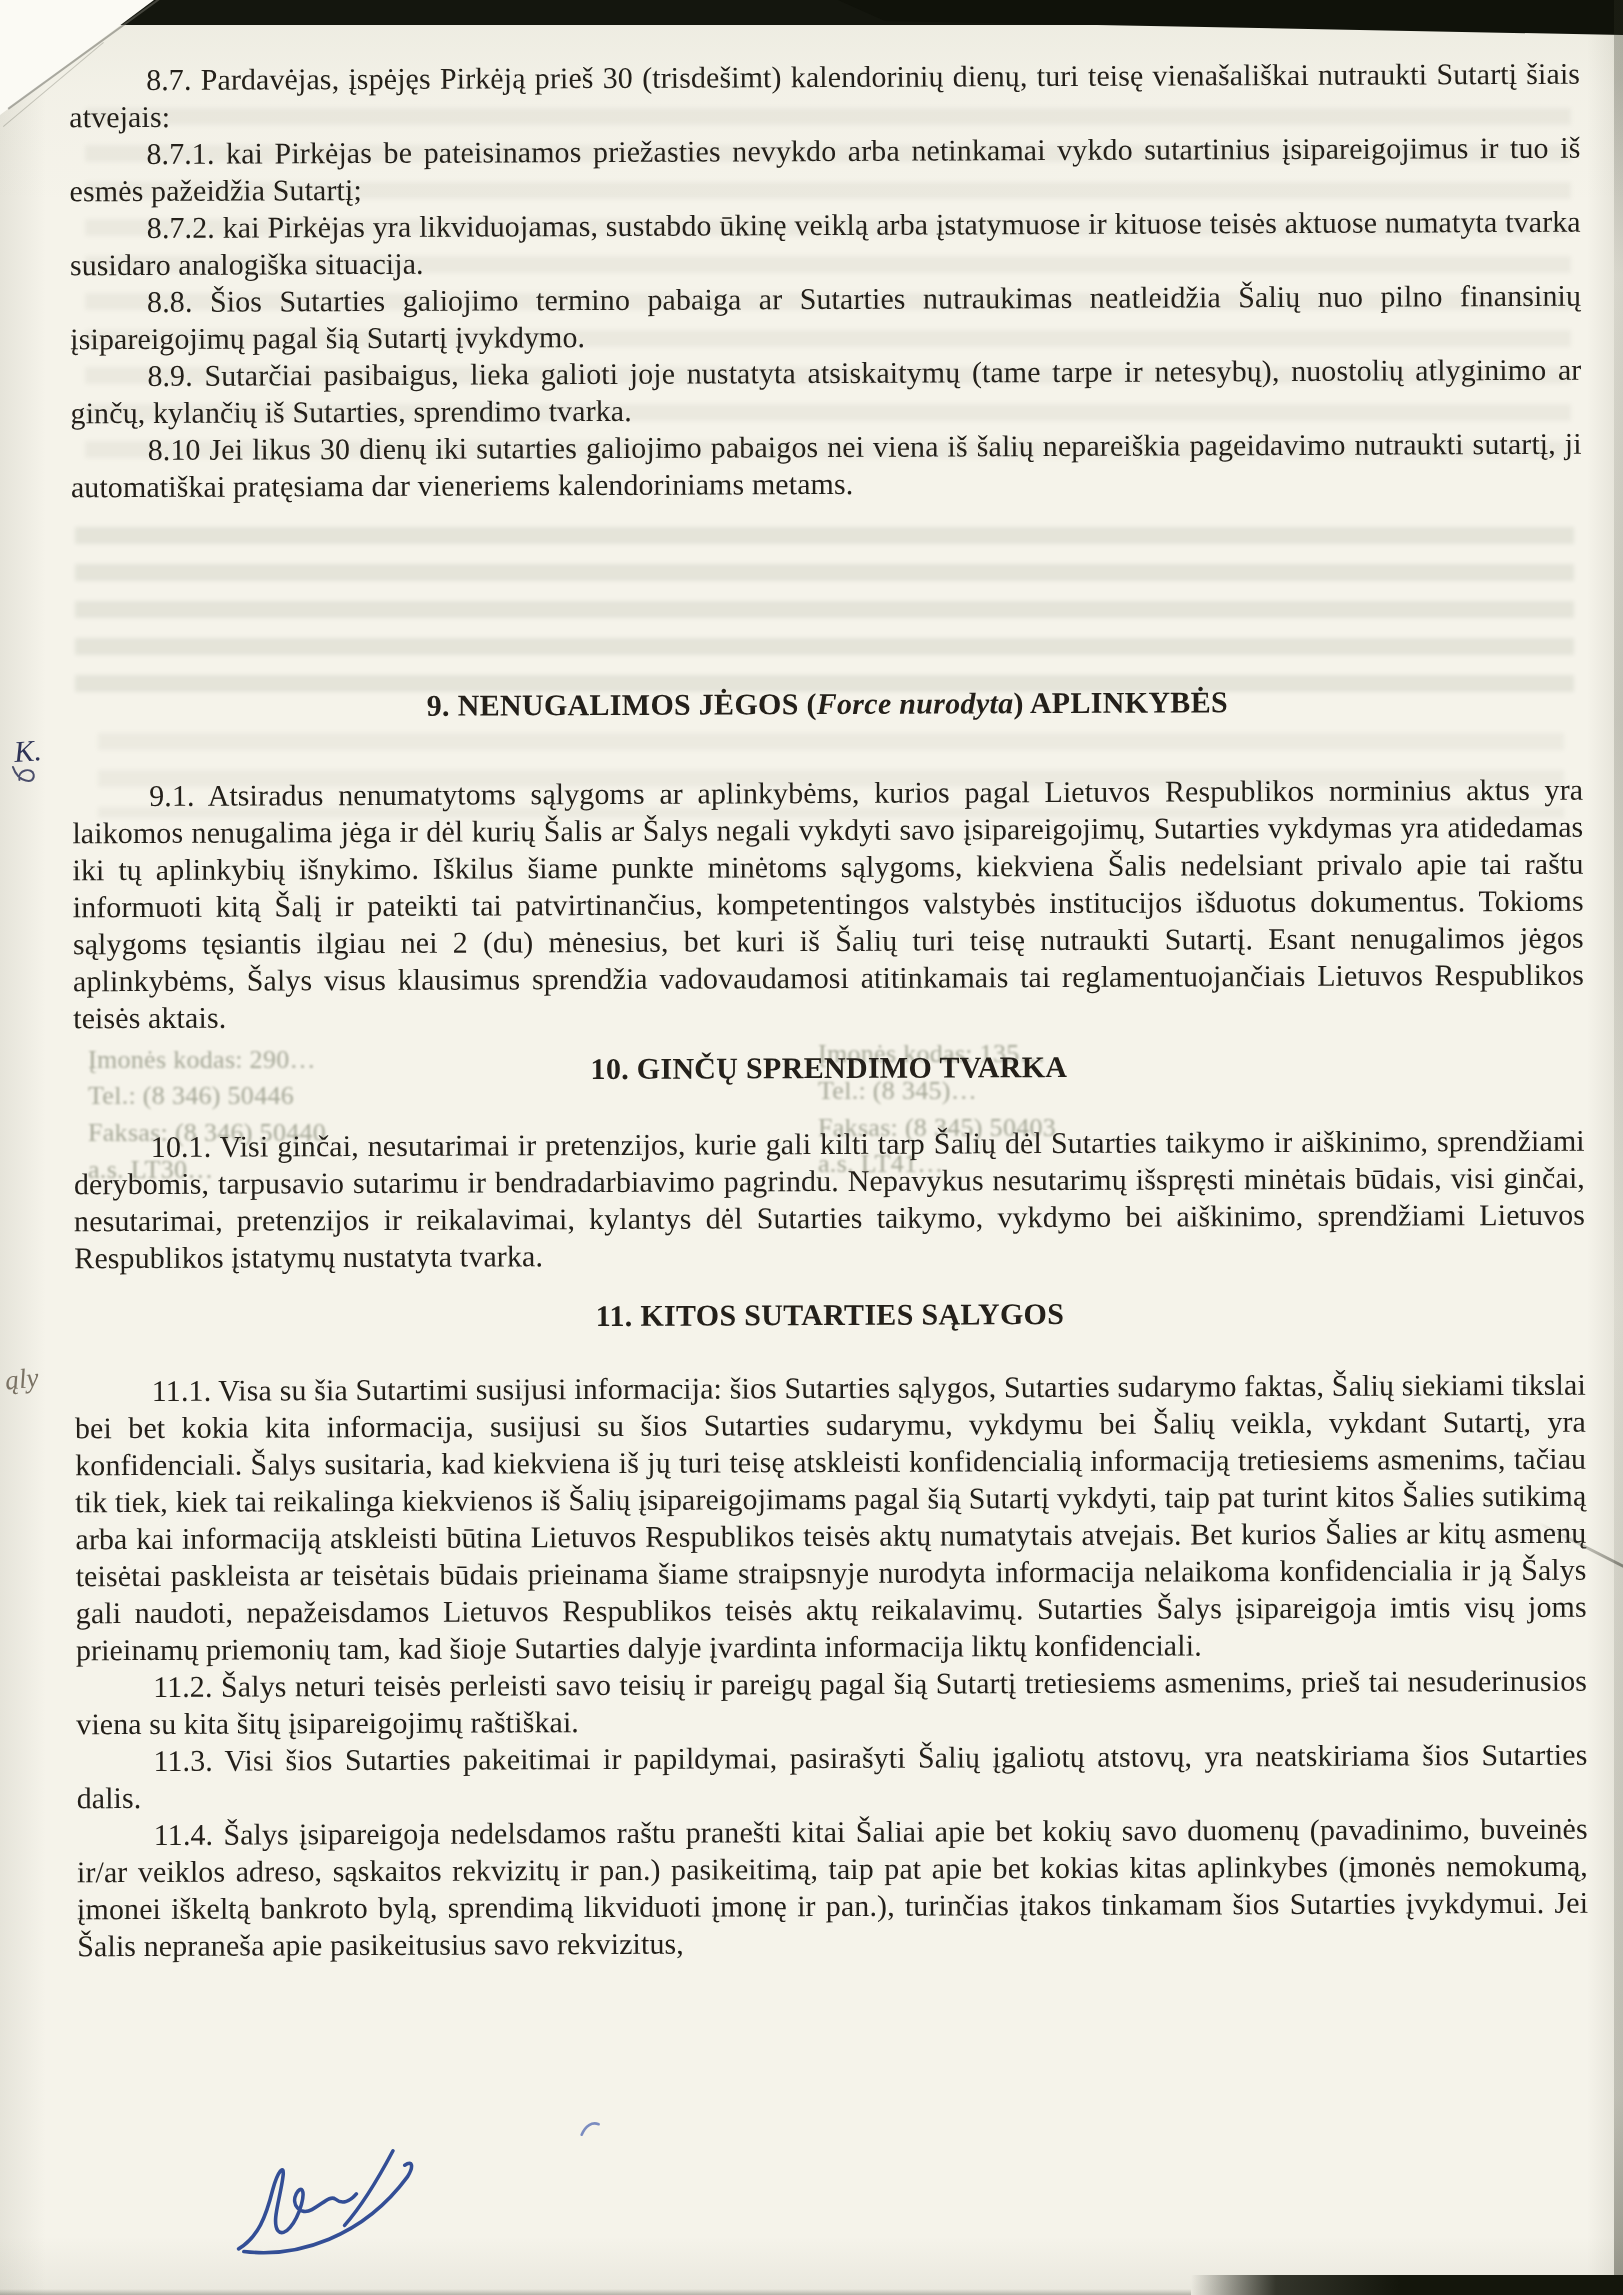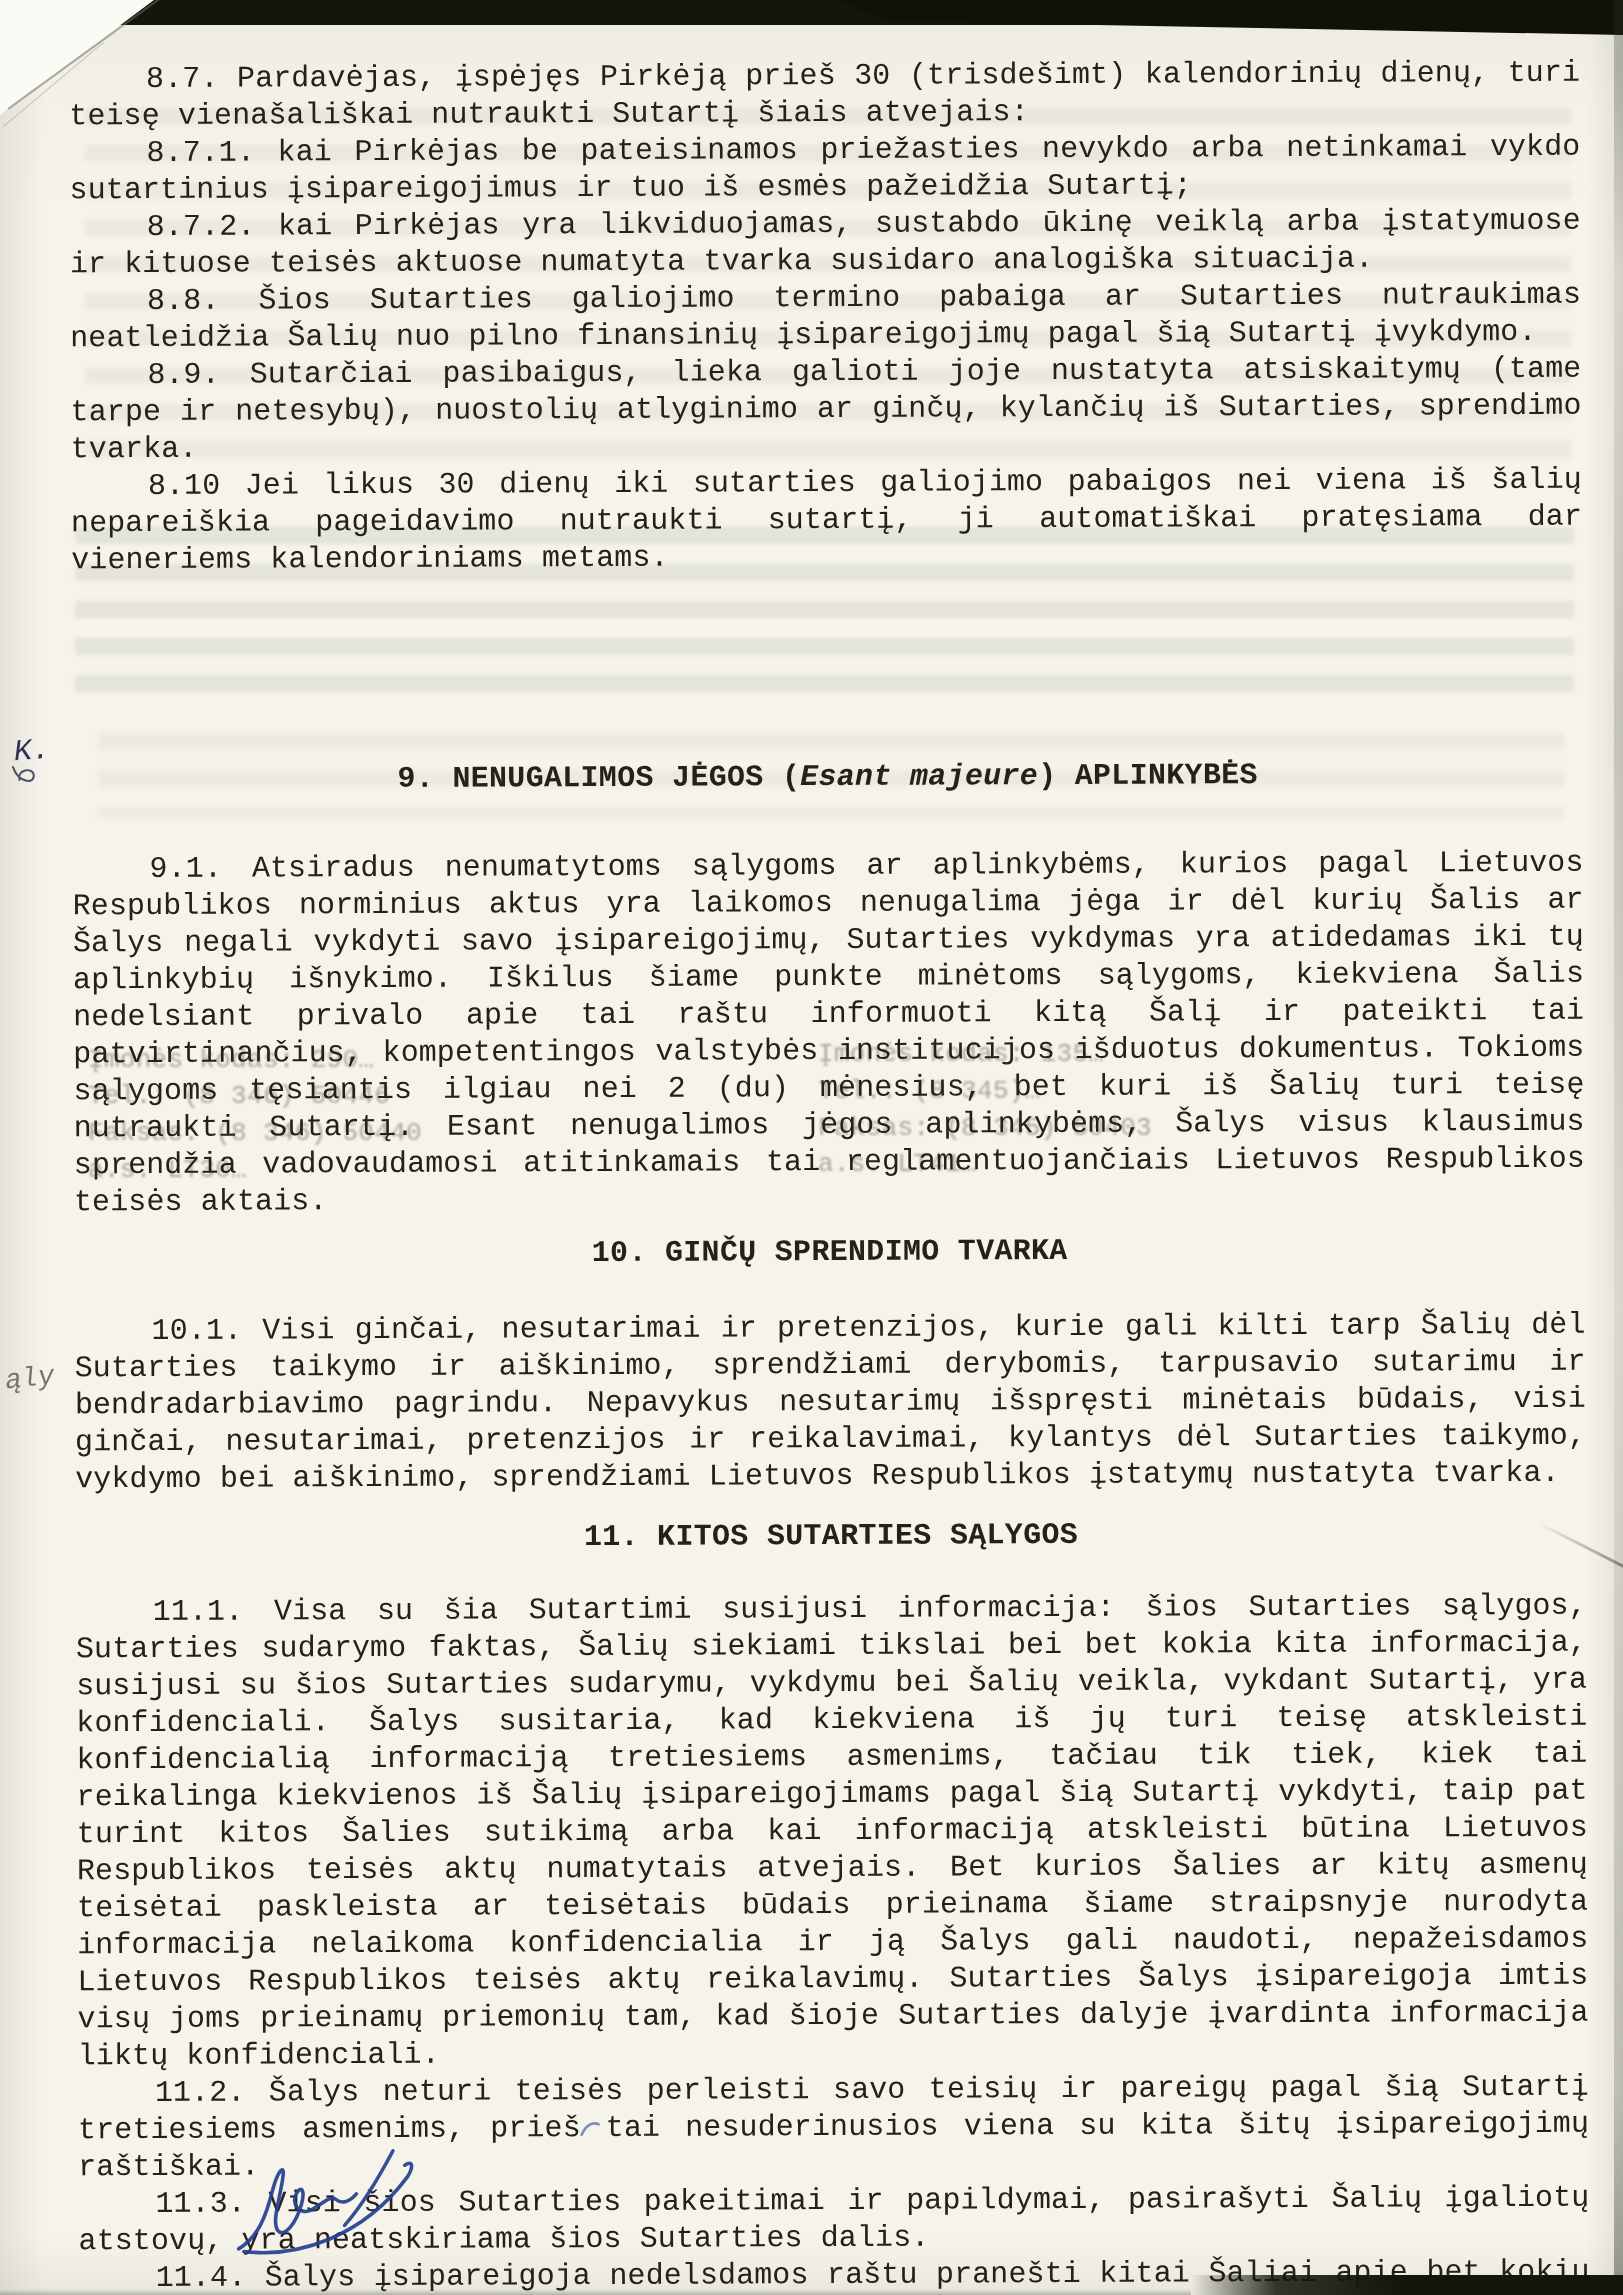--- a/index.html
+++ b/index.html
@@ -11,21 +11,21 @@
     position: relative;
     width: 1623px;
     height: 2295px;
     overflow: hidden;
     background:
       linear-gradient(180deg, rgba(120,128,92,0.07) 0, rgba(120,128,92,0.02) 92px, rgba(0,0,0,0) 209px),
       linear-gradient(90deg, rgba(90,90,70,0.10) 0, rgba(0,0,0,0) 46px),
       linear-gradient(270deg, rgba(90,90,70,0.12) 0, rgba(0,0,0,0) 36px),
       linear-gradient(0deg, rgba(90,90,70,0.08) 0, rgba(0,0,0,0) 59px),
       #f5f3ea;
-    font-family: Liberation Mono, monospace;
+    font-family: Liberation Serif, serif;
     color: #24201a;
   }
 
   
   .content {
     position: absolute;
     left: 69px;
     top: 58px;
     width: 1511px;
     transform: rotate(-0.25deg);
@@ -157,21 +157,21 @@
   <div class="ghost-line" style="left:818px; top:1149px;">a.s. LT41…</div>
 
   <div class="content">
     <p class="para">8.7. Pardavėjas, įspėjęs Pirkėją prieš 30 (trisdešimt) kalendorinių dienų, turi teisę vienašališkai nutraukti Sutartį šiais atvejais:</p>
     <p class="para">8.7.1. kai Pirkėjas be pateisinamos priežasties nevykdo arba netinkamai vykdo sutartinius įsipareigojimus ir tuo iš esmės pažeidžia Sutartį;</p>
     <p class="para">8.7.2. kai Pirkėjas yra likviduojamas, sustabdo ūkinę veiklą arba įstatymuose ir kituose teisės aktuose numatyta tvarka susidaro analogiška situacija.</p>
     <p class="para">8.8. Šios Sutarties galiojimo termino pabaiga ar Sutarties nutraukimas neatleidžia Šalių nuo pilno finansinių įsipareigojimų pagal šią Sutartį įvykdymo.</p>
     <p class="para">8.9. Sutarčiai pasibaigus, lieka galioti joje nustatyta atsiskaitymų (tame tarpe ir netesybų), nuostolių atlyginimo ar ginčų, kylančių iš Sutarties, sprendimo tvarka.</p>
     <p class="para">8.10 Jei likus 30 dienų iki sutarties galiojimo pabaigos nei viena iš šalių nepareiškia pageidavimo nutraukti sutartį, ji automatiškai pratęsiama dar vieneriems kalendoriniams metams.</p>
 
-    <h2 class="heading h9"><span>9. NENUGALIMOS JĖGOS (</span><em>Esant majeure</em><span>) APLINKYBĖS</span></h2>
+    <h2 class="heading h9"><span>9. NENUGALIMOS JĖGOS (</span><em>Force nurodyta</em><span>) APLINKYBĖS</span></h2>
 
     <p class="para">9.1. Atsiradus nenumatytoms sąlygoms ar aplinkybėms, kurios pagal Lietuvos Respublikos norminius aktus yra laikomos nenugalima jėga ir dėl kurių Šalis ar Šalys negali vykdyti savo įsipareigojimų, Sutarties vykdymas yra atidedamas iki tų aplinkybių išnykimo. Iškilus šiame punkte minėtoms sąlygoms, kiekviena Šalis nedelsiant privalo apie tai raštu informuoti kitą Šalį ir pateikti tai patvirtinančius, kompetentingos valstybės institucijos išduotus dokumentus. Tokioms sąlygoms tęsiantis ilgiau nei 2 (du) mėnesius, bet kuri iš Šalių turi teisę nutraukti Sutartį. Esant nenugalimos jėgos aplinkybėms, Šalys visus klausimus sprendžia vadovaudamosi atitinkamais tai reglamentuojančiais Lietuvos Respublikos teisės aktais.</p>
 
     <h2 class="heading h10">10. GINČŲ SPRENDIMO TVARKA</h2>
 
     <p class="para">10.1. Visi ginčai, nesutarimai ir pretenzijos, kurie gali kilti tarp Šalių dėl Sutarties taikymo ir aiškinimo, sprendžiami derybomis, tarpusavio sutarimu ir bendradarbiavimo pagrindu. Nepavykus nesutarimų išspręsti minėtais būdais, visi ginčai, nesutarimai, pretenzijos ir reikalavimai, kylantys dėl Sutarties taikymo, vykdymo bei aiškinimo, sprendžiami Lietuvos Respublikos įstatymų nustatyta tvarka.</p>
 
     <h2 class="heading h11">11. KITOS SUTARTIES SĄLYGOS</h2>
 
     <p class="para">11.1. Visa su šia Sutartimi susijusi informacija: šios Sutarties sąlygos, Sutarties sudarymo faktas, Šalių siekiami tikslai bei bet kokia kita informacija, susijusi su šios Sutarties sudarymu, vykdymu bei Šalių veikla, vykdant Sutartį, yra konfidenciali. Šalys susitaria, kad kiekviena iš jų turi teisę atskleisti konfidencialią informaciją tretiesiems asmenims, tačiau tik tiek, kiek tai reikalinga kiekvienos iš Šalių įsipareigojimams pagal šią Sutartį vykdyti, taip pat turint kitos Šalies sutikimą arba kai informaciją atskleisti būtina Lietuvos Respublikos teisės aktų numatytais atvejais. Bet kurios Šalies ar kitų asmenų teisėtai paskleista ar teisėtais būdais prieinama šiame straipsnyje nurodyta informacija nelaikoma konfidencialia ir ją Šalys gali naudoti, nepažeisdamos Lietuvos Respublikos teisės aktų reikalavimų. Sutarties Šalys įsipareigoja imtis visų joms prieinamų priemonių tam, kad šioje Sutarties dalyje įvardinta informacija liktų konfidenciali.</p>

